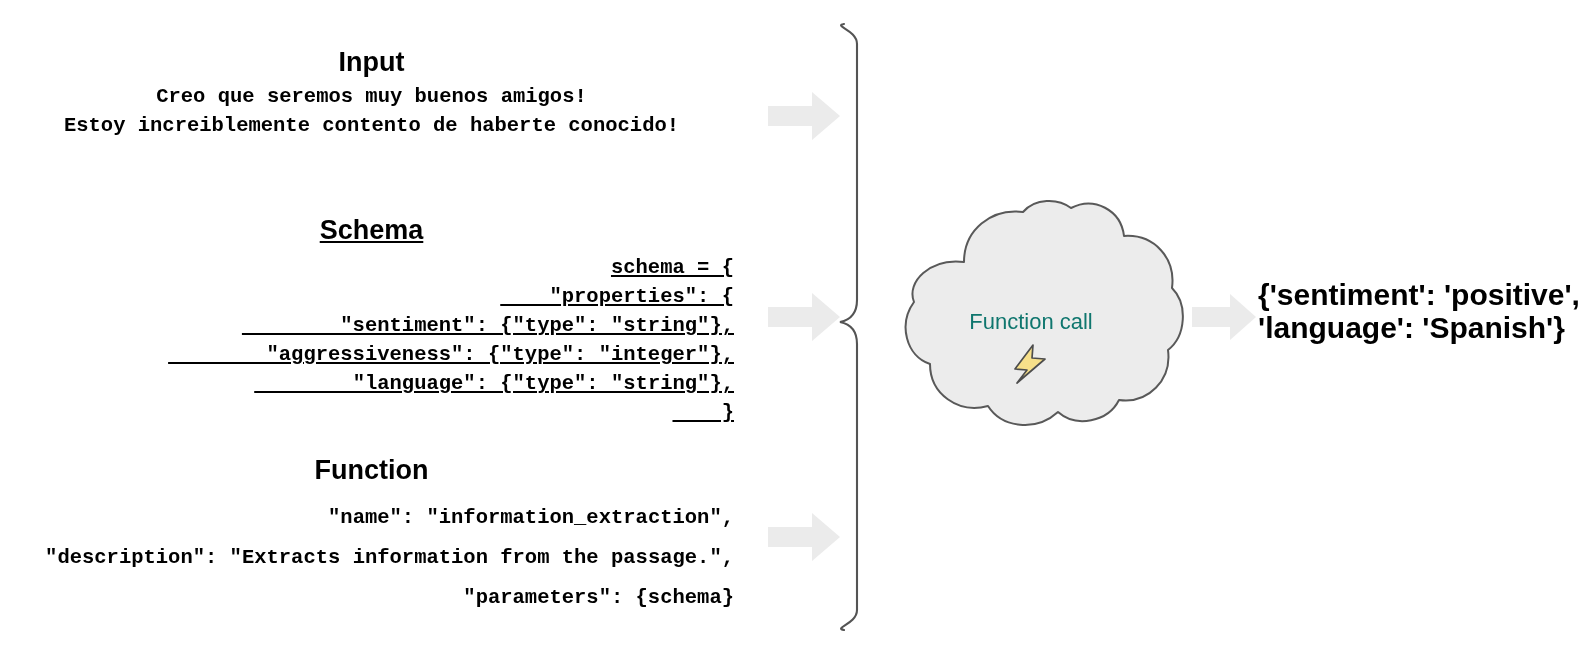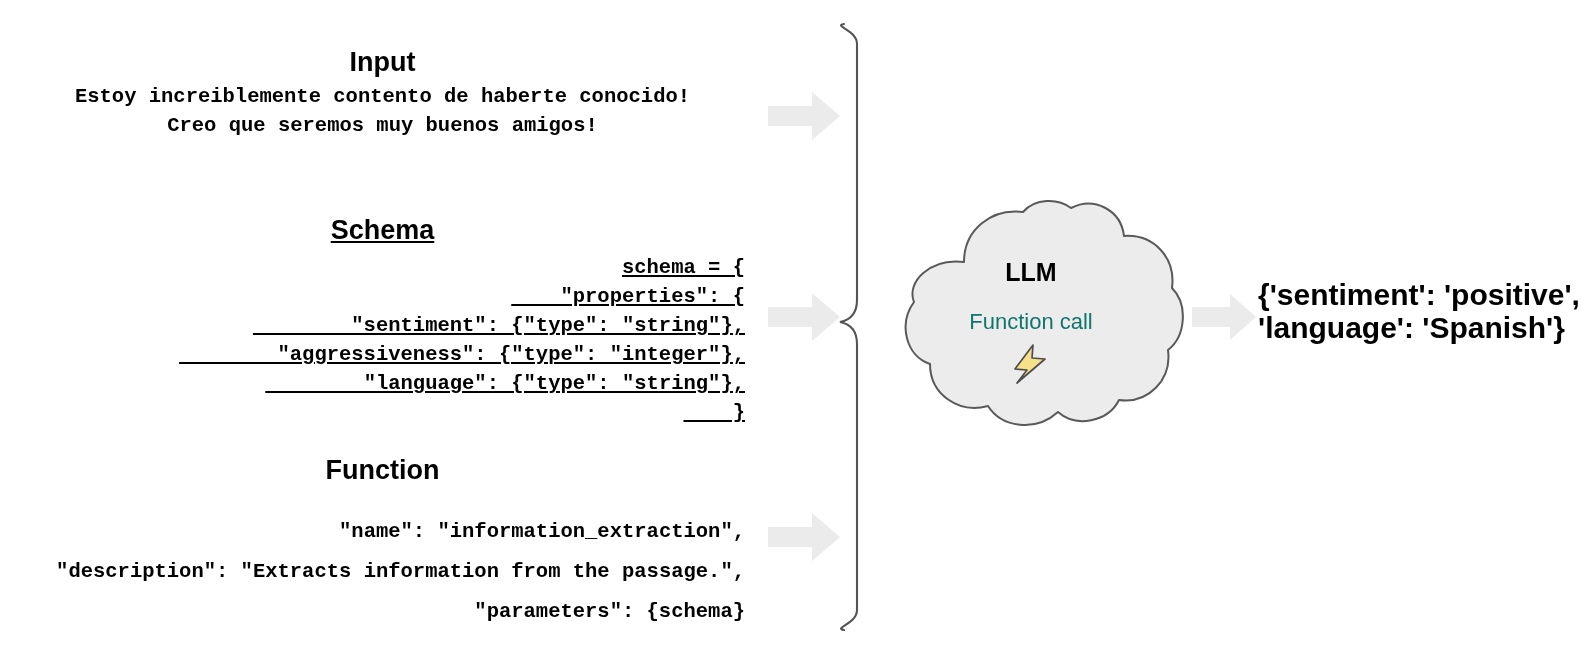--- a/index.html
+++ b/index.html
@@ -19,21 +19,21 @@
   .stage {
     position: absolute;
     left: 0; top: 0;
     width: 1581px;
     height: 647px;
   }
 
   
   .left-col {
     position: absolute;
-    left: 20px;
+    left: 9px;
     top: 0;
     width: 725px;
     height: 647px;
   }
 
   .section-heading {
     font-family: "Liberation Sans", sans-serif;
     font-weight: bold;
     font-size: 27px;
     text-align: center;
@@ -65,21 +65,21 @@
     line-height: 40px;
   }
 
   
   #input-block    { position: absolute; left: 0;  top: 48px;  width: 725px; }
   #schema-block   { position: absolute; left: 0;  top: 216px; width: 725px; text-decoration: underline; }
   #function-block { position: absolute; left: 0;  top: 456px; width: 725px; }
 
   #input-heading, #schema-heading, #function-heading { margin: 0 0 6px 0; }
   #schema-heading { margin-bottom: 9px; }
-  #function-heading { margin-bottom: 28px; }
+  #function-heading { margin-bottom: 14px; }
 
   
   .arrow {
     position: absolute;
     fill: #ebebeb;
   }
   #arrow-input    { left: 768px; top: 92px;  }
   #arrow-schema   { left: 768px; top: 293px; }
   #arrow-function { left: 768px; top: 513px; }
   #arrow-output   { left: 1192px; top: 294px; }
@@ -161,22 +161,22 @@
 </style>
 </head>
 <body>
 
 <div class="stage">
 
   <div class="left-col">
 
     <div id="input-block">
       <div class="section-heading" id="input-heading">Input</div>
+      <div class="code-block code-centered">Creo que seremos muy buenos amigos!</div>
       <div class="code-block code-centered">Estoy increiblemente contento de haberte conocido!</div>
-      <div class="code-block code-centered">Creo que seremos muy buenos amigos!</div>
     </div>
 
     <div id="schema-block">
       <div class="section-heading" id="schema-heading">Schema</div>
       <div class="code-block code-left">schema = {</div>
       <div class="code-block code-left">    "properties": {</div>
       <div class="code-block code-left">        "sentiment": {"type": "string"},</div>
       <div class="code-block code-left">        "aggressiveness": {"type": "integer"},</div>
       <div class="code-block code-left">        "language": {"type": "string"},</div>
       <div class="code-block code-left">    }</div>
@@ -221,21 +221,20 @@
                C278,38 300,62 296,92
                C312,108 310,140 292,154
                C296,184 272,208 243,204
                C232,226 200,232 182,216
                C160,236 126,232 112,210
                C82,218 54,198 54,168
                C30,160 22,128 38,106
                C30,86 54,62 88,66 Z"></path>
     </svg>
 
-    <div class="cloud-text" id="cloud-title">LLM</div>
 
     <div class="cloud-text" id="cloud-subtitle">Function call</div>
 
     <div id="cloud-bolt">
       <svg width="40" height="48" viewBox="0 0 40 48">
         <path d="M22,2 L4,26 L16,27 L6,40 L34,16 L21,15 Z" fill="#f7e08a" stroke="#4d4d4d" stroke-width="1.7" stroke-linejoin="round" stroke-linecap="round"></path>
       </svg>
     </div>
   </div>
 

